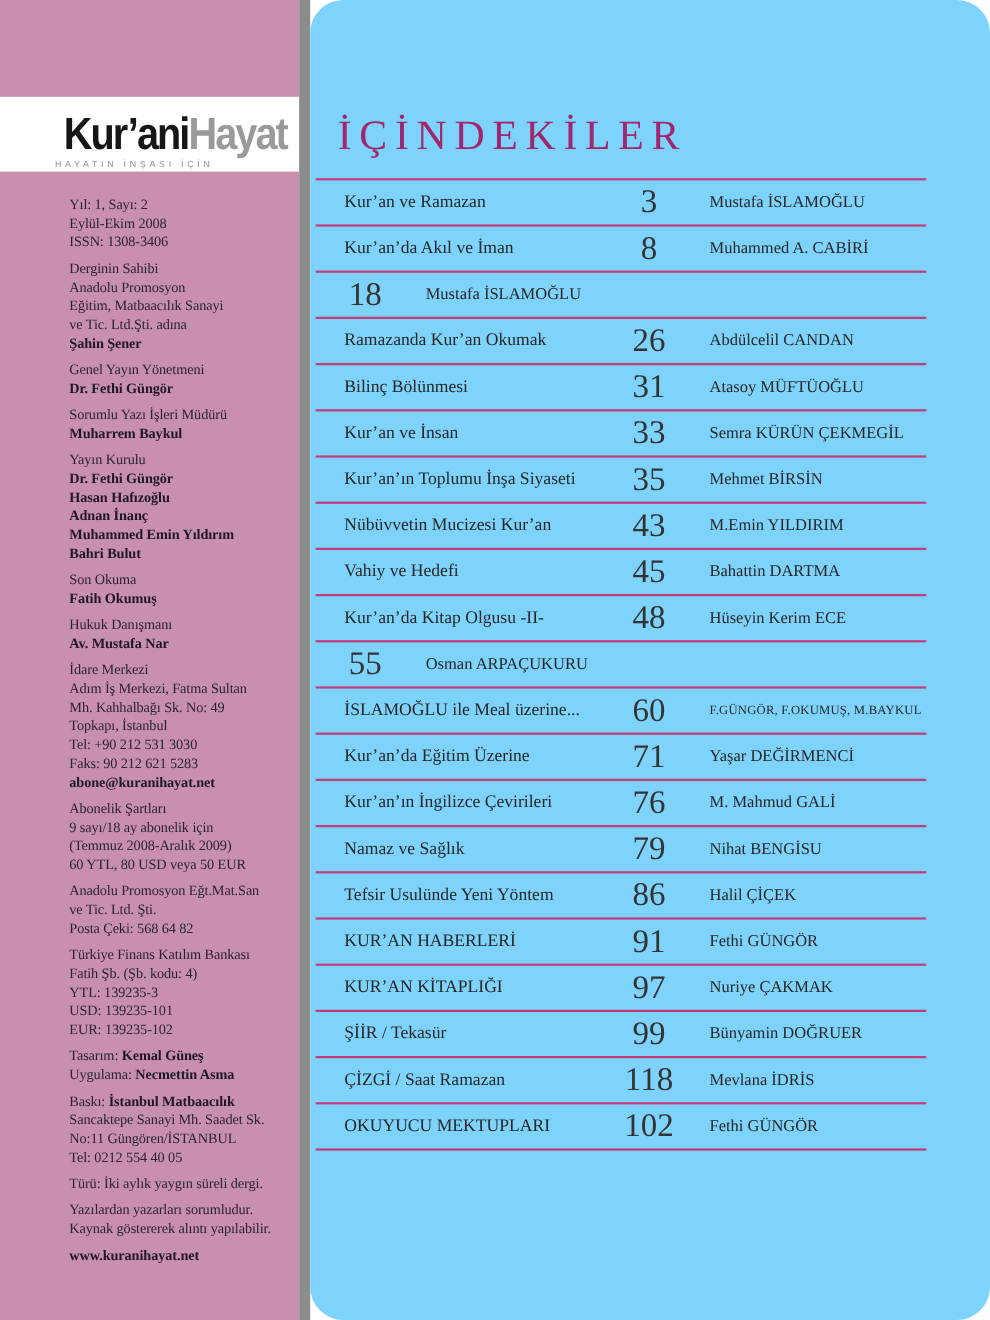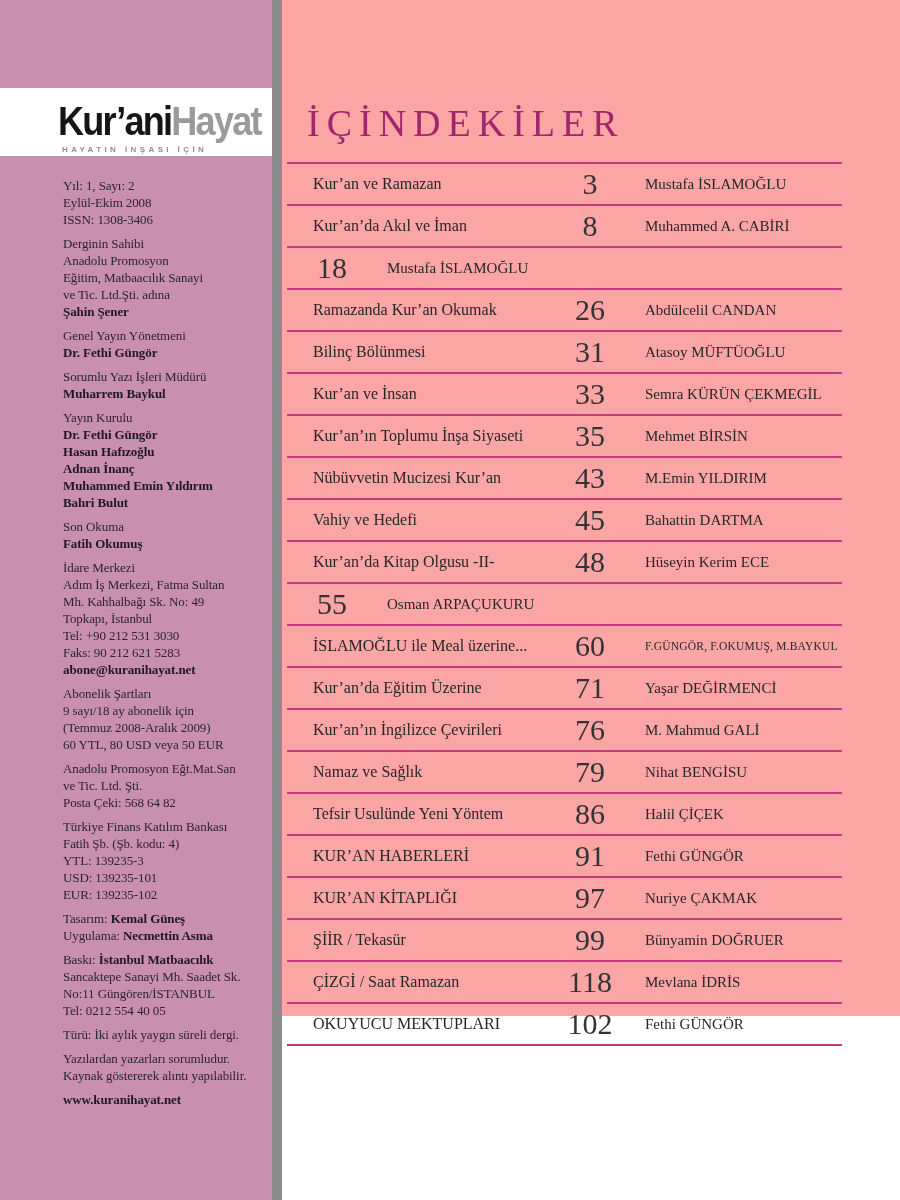--- a/index.html
+++ b/index.html
@@ -20,31 +20,31 @@
 
   
   .sidebar{position:absolute;left:0;top:0;width:272px;height:1200px;background:var(--sidebar-pink);}
   .divider{position:absolute;left:272px;top:0;width:10px;height:1200px;background:var(--divider-gray);}
 
   .logo-band{position:absolute;left:0;top:88px;width:272px;height:68px;background:#ffffff;}
   .logo{position:absolute;left:58px;top:10px;font-family:"Liberation Sans","DejaVu Sans",sans-serif;
         font-weight:700;font-size:41px;letter-spacing:-2px;transform:scaleX(.88);transform-origin:left center;white-space:nowrap;}
   .logo-a{color:var(--logo-black);}
   .logo-b{color:var(--logo-gray);}
-  .tagline{position:absolute;left:62px;top:57px;font-family:"Liberation Sans","DejaVu Sans",sans-serif;
-           font-size:8px;font-weight:700;letter-spacing:3.4px;color:#8e8e8e;white-space:nowrap;}
+  .tagline{position:absolute;left:50px;top:57px;font-family:"Liberation Sans","DejaVu Sans",sans-serif;
+           font-size:8px;font-weight:400;letter-spacing:3.4px;color:#8e8e8e;white-space:nowrap;}
 
   .sb-text{position:absolute;left:63px;top:177px;width:206px;font-size:13px;line-height:17px;
            color:var(--ink);letter-spacing:-.1px;}
   .sb-block{margin-bottom:7px;}
   .sb-line{white-space:nowrap;}
   .sb-line .b{font-weight:700;color:var(--ink-bold);}
 
   
-  .content{position:absolute;left:282px;top:0;width:618px;height:1016px;background:#fca5a5;}
+  .content{position:absolute;left:282px;top:0;width:618px;height:1200px;background:#7dd3fc;border-radius:30px;}
   .toc-title{position:absolute;left:25px;top:101px;font-weight:400;font-size:38px;line-height:44px;
              letter-spacing:7px;color:var(--title-magenta);white-space:nowrap;}
   .toc{position:absolute;left:5px;top:162px;width:555px;border-top:2px solid var(--row-line);}
   .toc-row{display:flex;align-items:center;height:42px;border-bottom:2px solid var(--row-line);}
   .t-title{width:258px;padding-left:26px;font-size:16px;color:var(--toc-ink);white-space:nowrap;}
   .t-page{width:90px;text-align:center;font-size:30px;line-height:30px;color:#333333;}
   .t-author{flex:1;padding-left:10px;font-size:15px;color:var(--toc-ink);white-space:nowrap;}
   .t-author.small{font-size:11.5px;letter-spacing:.2px;}
 </style>
 </head>
@@ -84,20 +84,24 @@
           <div class="sb-line"><span class="b">Hasan Hafızoğlu</span></div>
           <div class="sb-line"><span class="b">Adnan İnanç</span></div>
           <div class="sb-line"><span class="b">Muhammed Emin Yıldırım</span></div>
           <div class="sb-line"><span class="b">Bahri Bulut</span></div>
         </div>
         <div class="sb-block">
           <div class="sb-line"><span>Son Okuma</span></div>
           <div class="sb-line"><span class="b">Fatih Okumuş</span></div>
         </div>
         <div class="sb-block">
+          <div class="sb-line"><span>Hukuk Danışmanı</span></div>
+          <div class="sb-line"><span class="b">Av. Mustafa Nar</span></div>
+        </div>
+        <div class="sb-block">
           <div class="sb-line"><span>İdare Merkezi</span></div>
           <div class="sb-line"><span>Adım İş Merkezi, Fatma Sultan</span></div>
           <div class="sb-line"><span>Mh. Kahhalbağı Sk. No: 49</span></div>
           <div class="sb-line"><span>Topkapı, İstanbul</span></div>
           <div class="sb-line"><span>Tel: +90 212 531 3030</span></div>
           <div class="sb-line"><span>Faks: 90 212 621 5283</span></div>
           <div class="sb-line"><span class="b">abone@kuranihayat.net</span></div>
         </div>
         <div class="sb-block">
           <div class="sb-line"><span>Abonelik Şartları</span></div>

